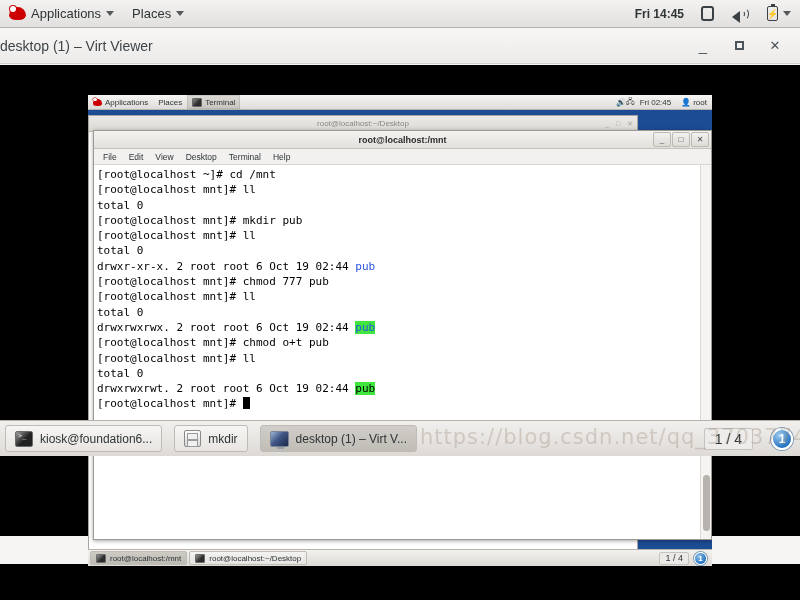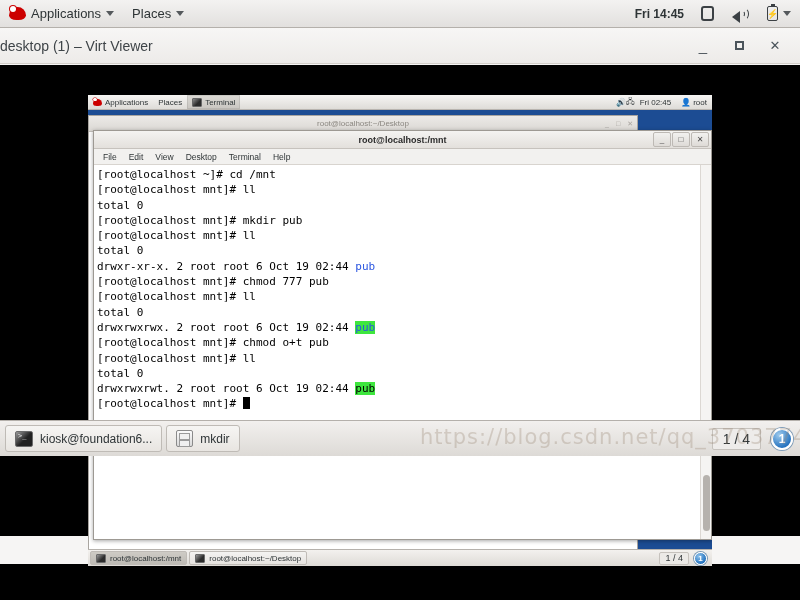--- a/index.html
+++ b/index.html
@@ -236,21 +236,21 @@
     color: #fff; font-size: 8px; font-weight: bold;
     display: flex; align-items: center; justify-content: center;
     margin: 0 3px;
   }
 
   
   .host-taskbar {
     position: absolute; left: 0; bottom: 0; width: 800px; height: 36px;
     background: linear-gradient(#f2f0ee, #dddad6);
     border-top: 1px solid #b4b0ab;
-    display: flex; align-items: center; gap: 4px; padding: 16px 5px;
+    display: flex; align-items: center; gap: 12px; padding: 16px 5px;
   }
   .ht-task {
     height: 27px; display: flex; align-items: center; gap: 7px;
     padding: 0 9px; font-size: 12px; color: #2e3436;
     border: 1px solid #bfbbb6; border-radius: 3px;
     background: linear-gradient(#f6f5f3,#e8e5e1);
     white-space: nowrap; overflow: hidden; flex: 0 0 auto;
   }
   .ht-task.sel { background: linear-gradient(#d1cec9,#c0bdb7); }
   .ht-icon-term {
@@ -453,20 +453,24 @@
 
   <div class="host-taskbar">
     <div class="ht-task">
       <span class="ht-icon-term"></span>
       <span>kiosk@foundation6...</span>
     </div>
     <div class="ht-task">
       <span class="ht-icon-file"></span>
       <span>mkdir</span>
     </div>
+    <div class="ht-task sel">
+      <span class="ht-icon-screen"></span>
+      <span>desktop (1) – Virt V...</span>
+    </div>
     <div class="ht-spacer"></div>
     <div class="ht-ws">1 / 4</div>
     <div class="ht-badge">1</div>
   </div>
 
   <div class="watermark">https://blog.csdn.net/qq_37037748</div>
 
 </div>
 
 </body></html>

